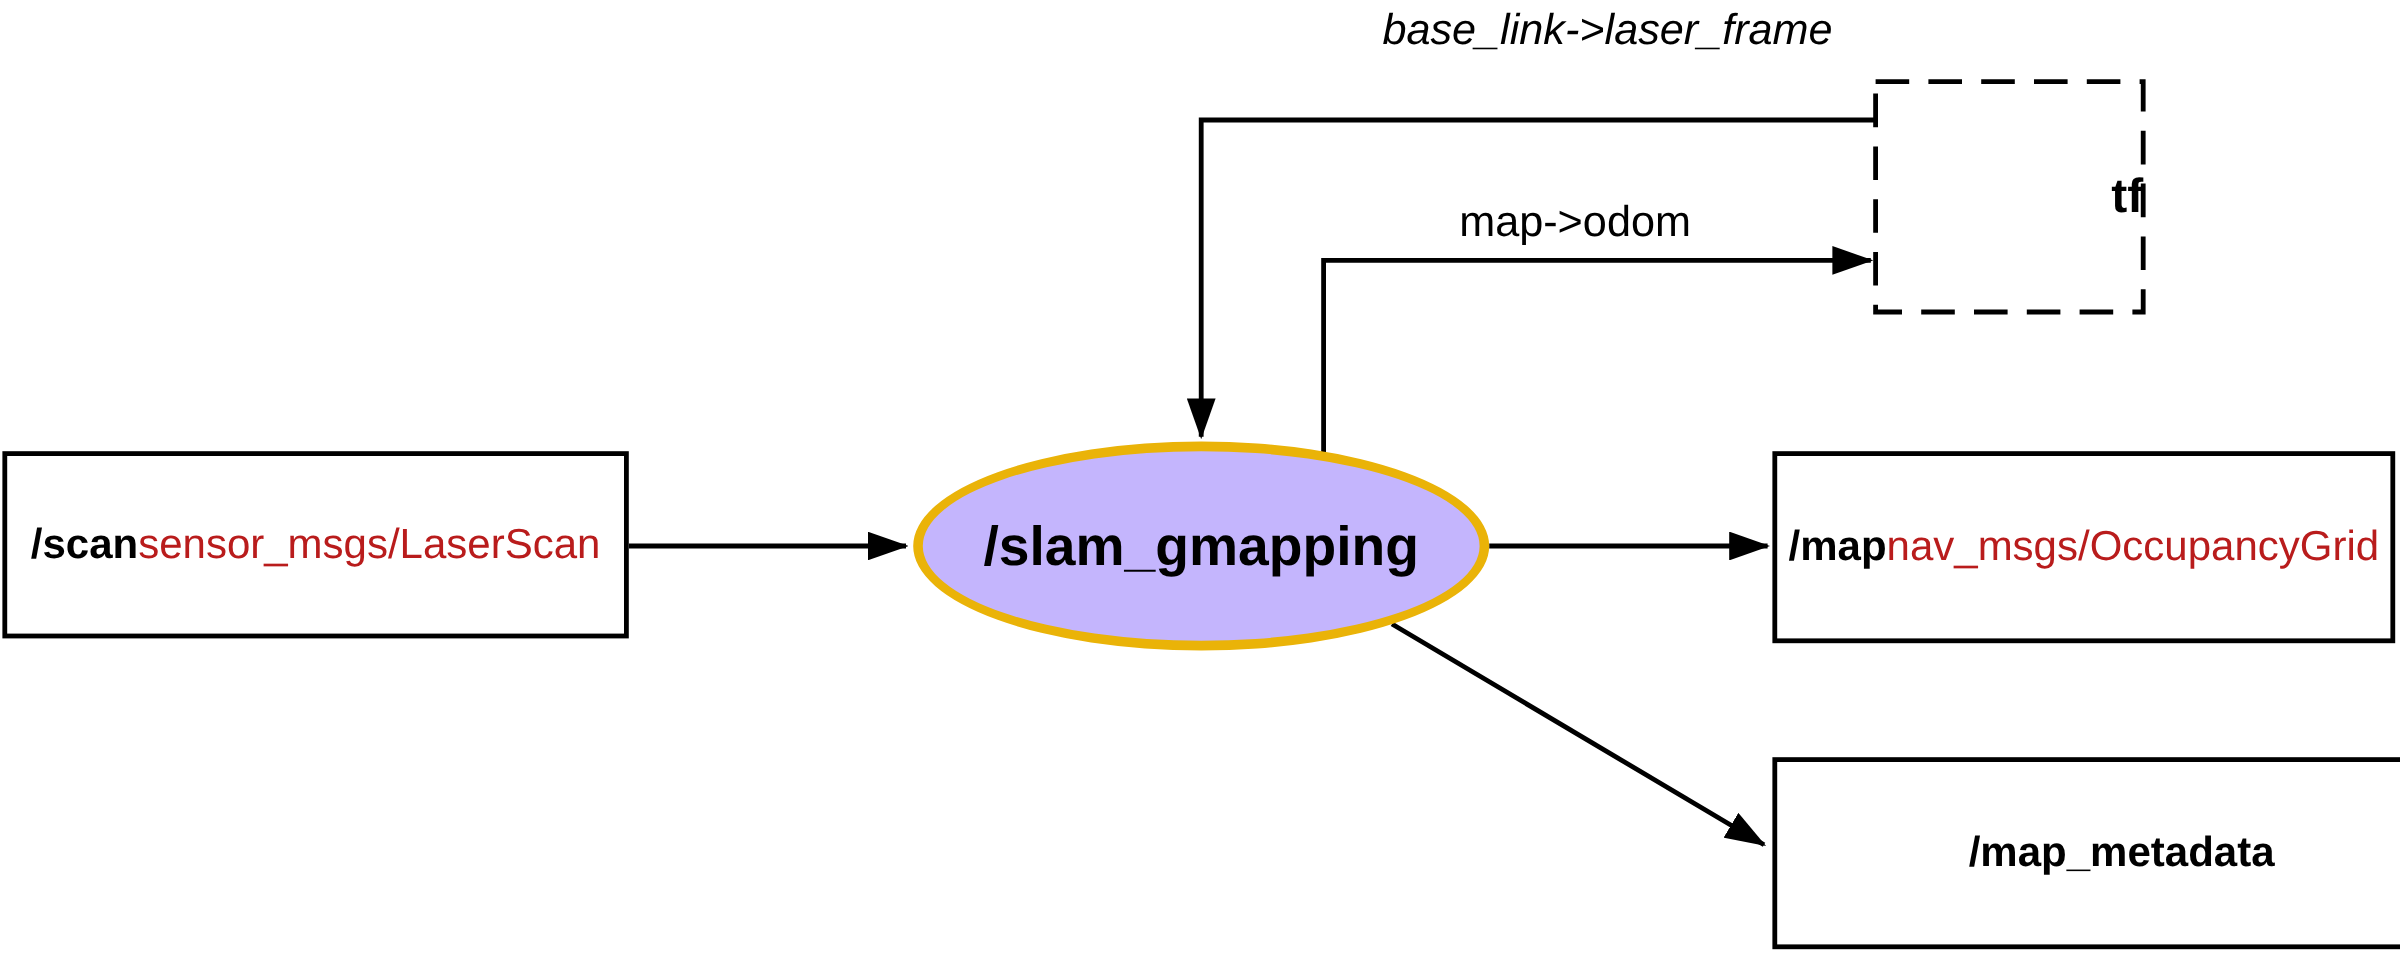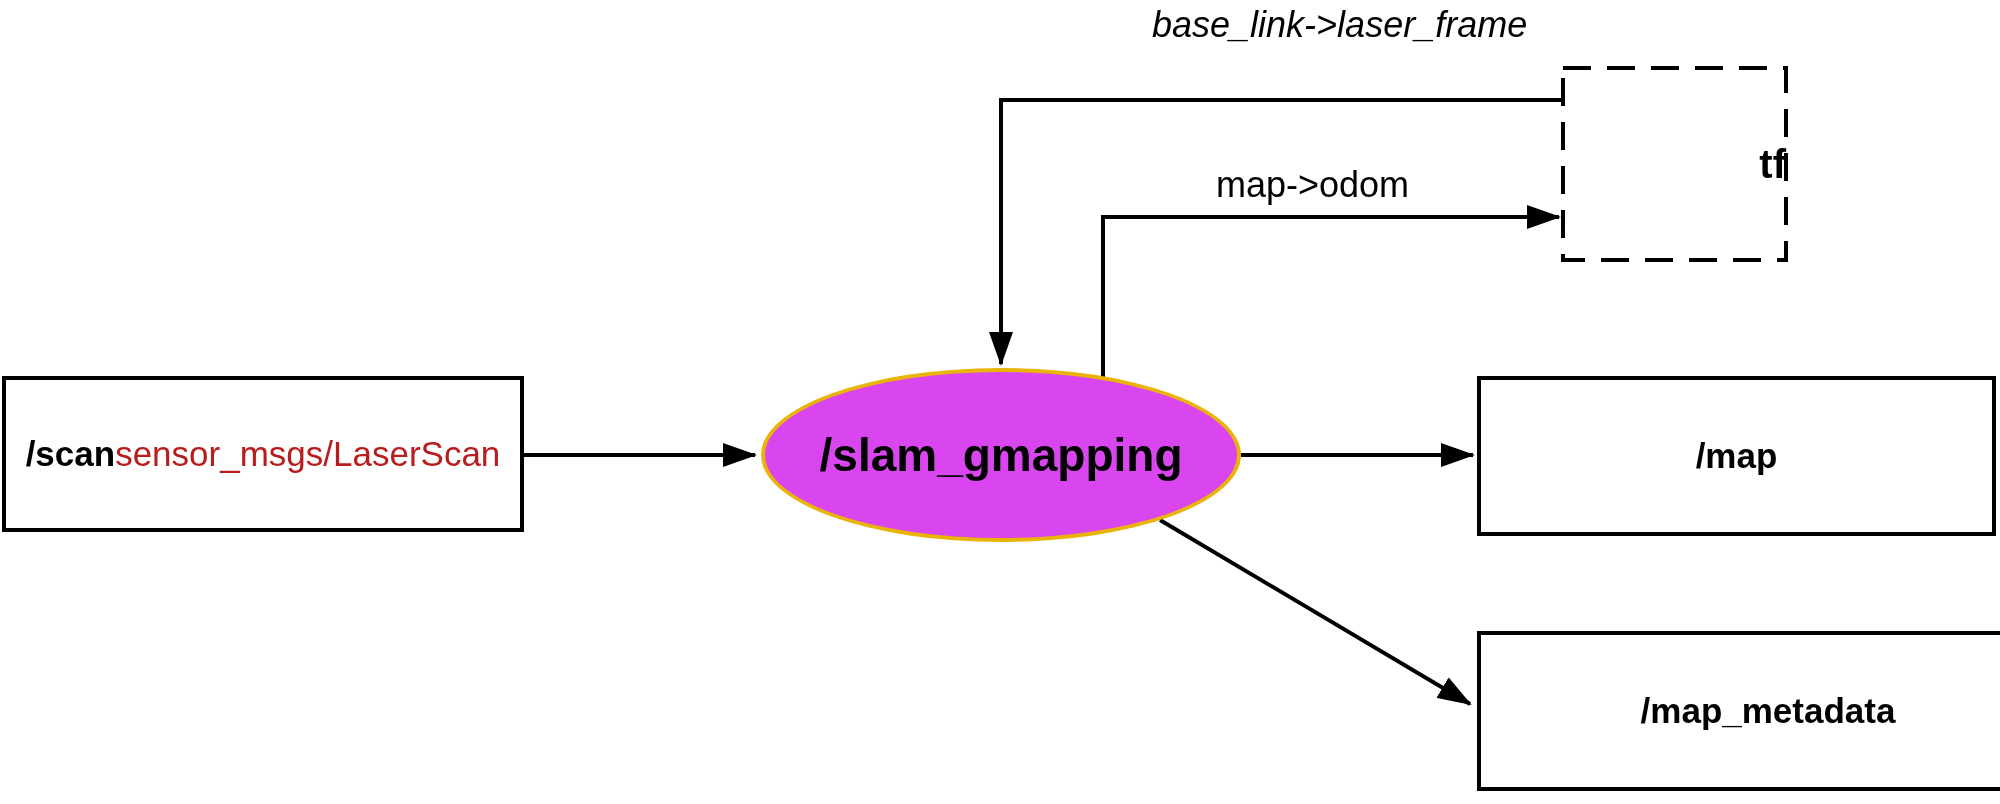--- a/index.html
+++ b/index.html
@@ -38,23 +38,23 @@
     color: #b91c1c;
     line-height: 46px;
   }
   .node-ellipse {
     position: absolute;
     box-sizing: border-box;
     left: 761px;
     top: 368px;
     width: 480px;
     height: 174px;
-    border: 4px solid #eab308;
+    border: 8px solid #eab308;
     border-radius: 50%;
-    background: #d946ef;
+    background: #c4b5fd;
     display: flex;
     justify-content: center;
     align-items: center;
   }
   .node-label {
     font-weight: bold;
     font-size: 46px;
     color: #000000;
   }
   .tf-label-wrap {
@@ -111,20 +111,21 @@
     <div class="topic-name">/scan</div>
     <div class="topic-type">sensor_msgs/LaserScan</div>
   </div>
 
   <div class="node-ellipse">
     <div class="node-label">/slam_gmapping</div>
   </div>
 
   <div class="topic-box" style="left:1477px; top:376px; width:519px; height:160px;">
     <div class="topic-name">/map</div>
+    <div class="topic-type">nav_msgs/OccupancyGrid</div>
   </div>
 
   <div class="topic-box" style="left:1477px; top:631px; width:582px; height:160px;">
     <div class="topic-name">/map_metadata</div>
   </div>
 
   <div class="tf-label-wrap">
     <div class="tf-label">tf</div>
   </div>
 

